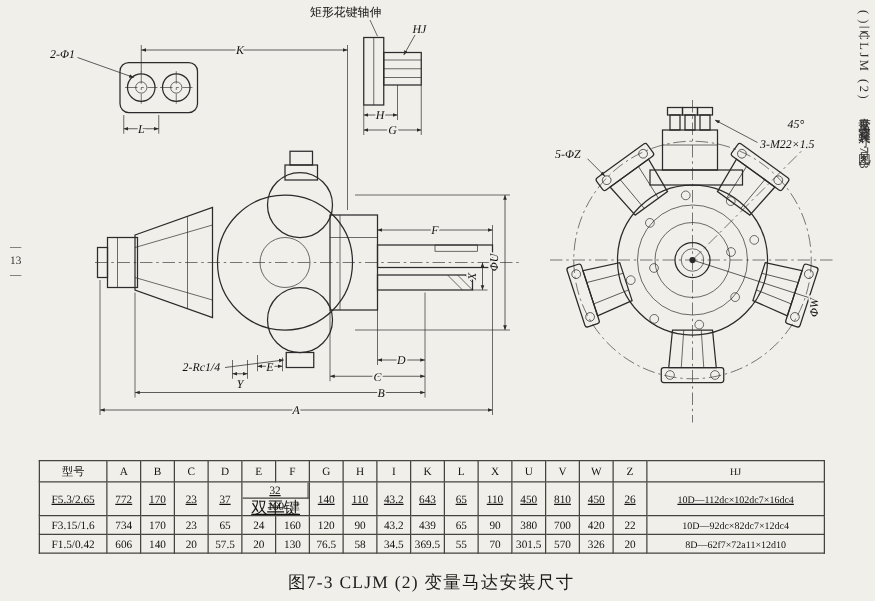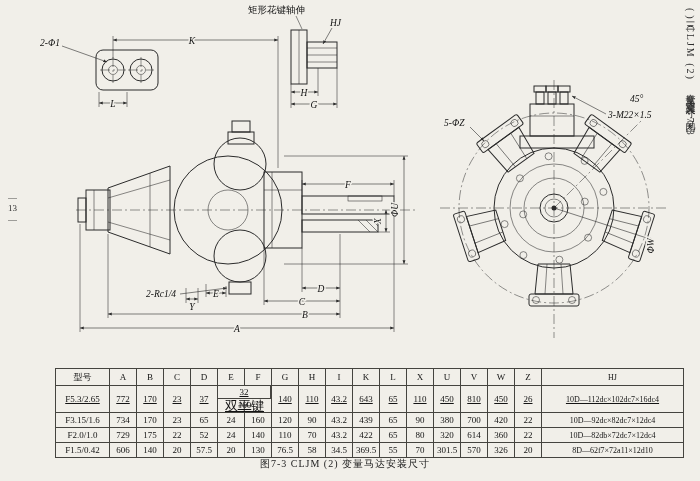--- a/index.html
+++ b/index.html
@@ -15,33 +15,33 @@
   .out  { fill:none; stroke:#2b2b2b; stroke-width:1; }
   .thin { fill:none; stroke:#2b2b2b; stroke-width:0.55; }
   .cl   { fill:none; stroke:#2b2b2b; stroke-width:0.5; stroke-dasharray:10 3 2 3; }
   .dim  { fill:none; stroke:#2b2b2b; stroke-width:0.6; }
   .lbl  { font-family:"Liberation Serif", serif; font-size:9.5px; font-style:italic; fill:#111;
           paint-order:stroke; stroke:#f1efe9; stroke-width:3px; stroke-linejoin:round; }
   .cn   { font-family:"Liberation Serif", serif; font-size:9.5px; fill:#111;
           paint-order:stroke; stroke:#f1efe9; stroke-width:3px; stroke-linejoin:round; }
 
   table.dims { position:absolute; left:31px; top:368px; width:628px; border-collapse:collapse;
-               table-layout:fixed; font-size:9px; color:#141414;margin-left:24px; }
+               table-layout:fixed; font-size:9px; color:#141414; }
   .dims th, .dims td { border:1px solid #45443f; text-align:center; font-weight:normal;
                        padding:0; height:15px; overflow:hidden; white-space:nowrap; }
   .dims thead tr { height:17px; }
   .dims tr.tall { height:27px;text-decoration:underline; }
   .dims td.hj, .dims th.hj { font-size:8px; }
   .ef { padding:0; vertical-align:top; }
   .ef-top { display:flex; border-bottom:1px solid #45443f; height:13px; line-height:13px;flex-direction:column; }
   .ef-top span { flex:1; }
   .ef-top span:first-child { border-right:1px solid #45443f; }
   .ef-note { height:13px; line-height:13px; font-size:13px; }
   .caption { position:absolute; left:31px; top:457px; width:628px; text-align:center;
-             font-size:10px; color:#1c1c1c; letter-spacing:1px; }
+             font-size:14px; color:#1c1c1c; letter-spacing:1px; }
 </style>
 </head>
 <body>
 
 <div class="sidebar-text">(三) CLJM (2) 变量马达安装尺寸，见图7-3</div>
 
 <div class="page-num">
   <span>—</span>
   <span>13</span>
   <span>—</span>
@@ -344,40 +344,20 @@
       <td>439</td>
       <td>65</td>
       <td>90</td>
       <td>380</td>
       <td>700</td>
       <td>420</td>
       <td>22</td>
       <td class="hj">10D—92dc×82dc7×12dc4</td>
     </tr>
     <tr>
-      <td>F2.0/1.0</td>
-      <td>729</td>
-      <td>175</td>
-      <td>22</td>
-      <td>52</td>
-      <td>24</td>
-      <td>140</td>
-      <td>110</td>
-      <td>70</td>
-      <td>43.2</td>
-      <td>422</td>
-      <td>65</td>
-      <td>80</td>
-      <td>320</td>
-      <td>614</td>
-      <td>360</td>
-      <td>22</td>
-      <td class="hj">10D—82db×72dc7×12dc4</td>
-    </tr>
-    <tr>
       <td>F1.5/0.42</td>
       <td>606</td>
       <td>140</td>
       <td>20</td>
       <td>57.5</td>
       <td>20</td>
       <td>130</td>
       <td>76.5</td>
       <td>58</td>
       <td>34.5</td>

